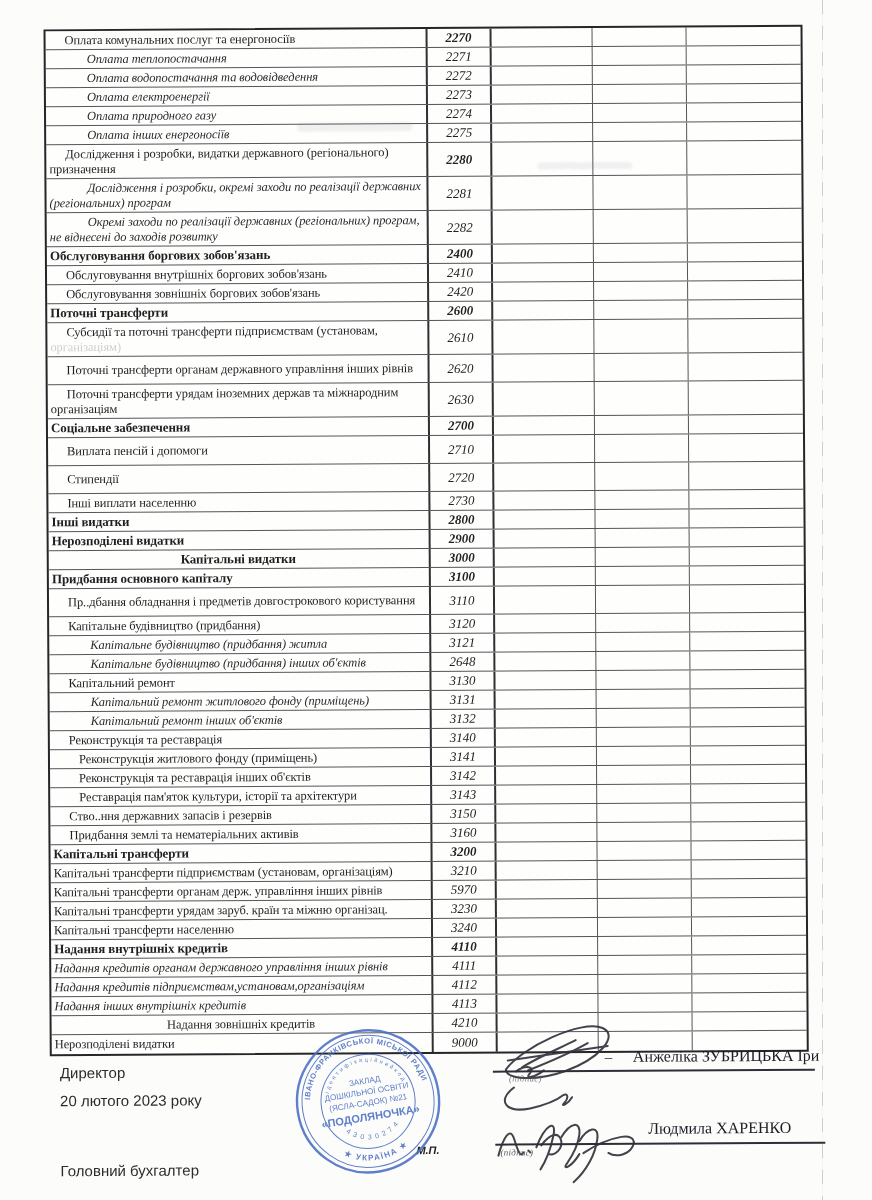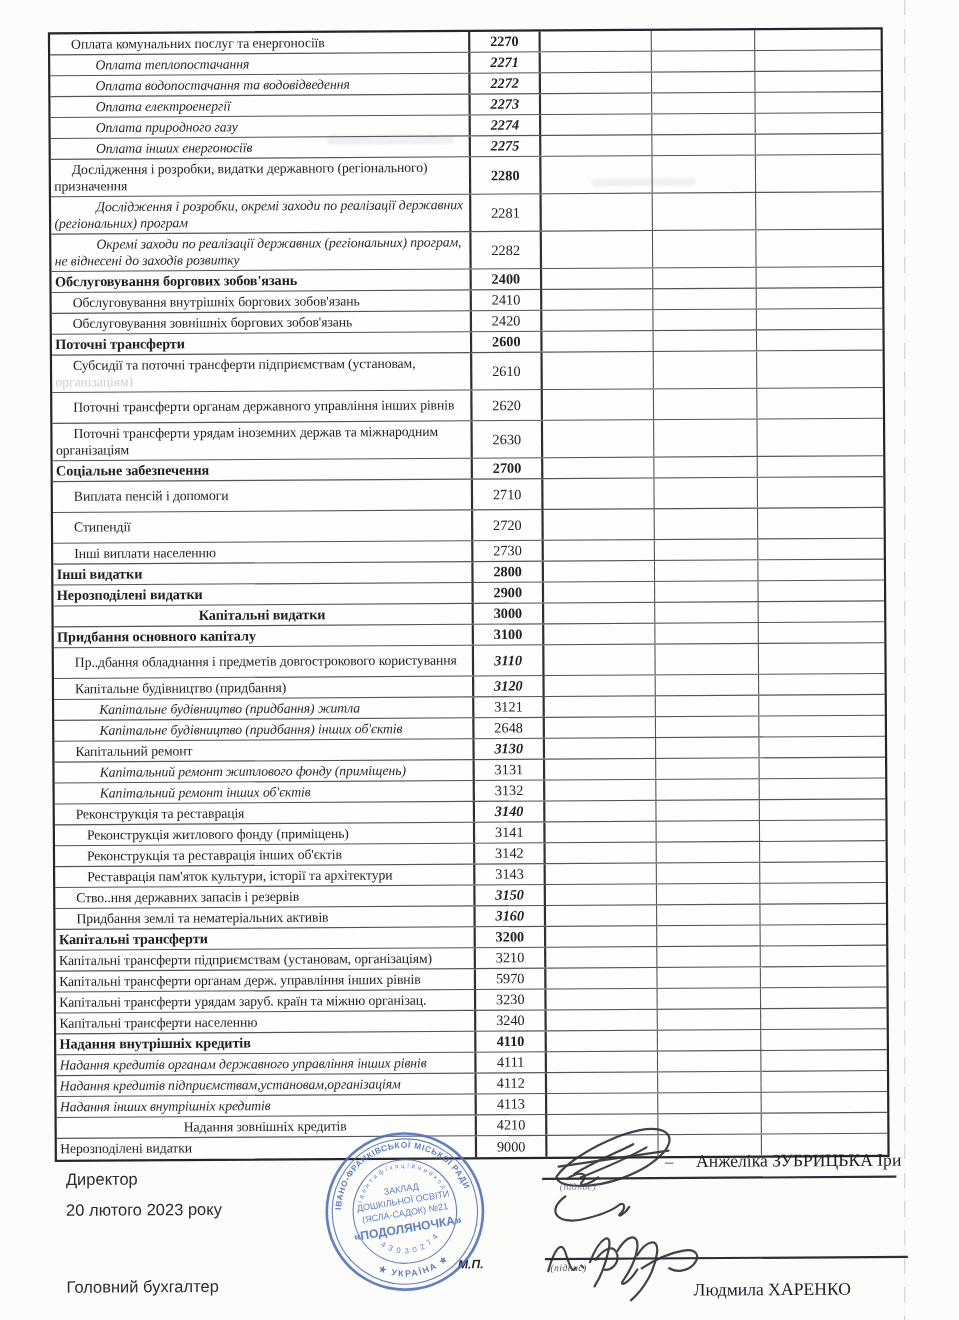--- a/index.html
+++ b/index.html
@@ -16,26 +16,26 @@
     position:absolute;left:47px;top:27px;width:755px;
     border:2px solid #26262a;box-sizing:content-box;
     background:#fefefd;
   }
   .row{display:flex;width:755px;min-height:19px;border-bottom:1px solid #55555a;box-sizing:border-box;}
   .row:last-child{border-bottom:none;}
   .row.med{min-height:28px;}
   .row.h2{min-height:34px;}
   .c-label,.c-code,.c-e1,.c-e2,.c-e3{box-sizing:border-box;display:flex;align-items:center;}
   .c-label{width:382px;border-right:2px solid #303034;padding:1px 4px 1px 3px;}
-  .c-code{width:64px;border-right:2px solid #303034;justify-content:center;font-size:13px;color:#222;}
+  .c-code{width:64px;border-right:2px solid #303034;justify-content:center;font-size:13px;color:#222;font-style:italic;}
   .c-e1{width:101px;border-right:1px solid #55555a;}
   .c-e2{width:94px;border-right:1px solid #55555a;}
   .c-e3{width:114px;}
   .c-code.bold{font-weight:bold;}
-  .c-code.italic{font-style:italic;font-weight:bold;}
+  .c-code.italic{font-style:italic;}
   .lbl{display:block;width:100%;font-size:12.5px;line-height:14.5px;letter-spacing:-0.1px;}
   .lbl.bold{font-weight:bold;font-size:13px;}
   .lbl.italic{font-style:italic;color:#2a2a2e;}
   .lbl.lvl1{text-indent:16px;}
   .lbl.lvl2{text-indent:26px;}
   .lbl.lvl3{text-indent:38px;}
   .lbl.center{text-align:center;text-indent:0;}
   .l2{display:block;text-indent:0;}
   .faded{opacity:0.22;}
 
@@ -525,21 +525,21 @@
       <path d="M42,53 l2,2"></path>
       <path d="M50,50 C59,27 71,21 67,39 C63,57 58,66 54,72"></path>
       <path d="M55,48 C64,36 73,34 75,44 C76,52 69,58 63,57"></path>
       <path d="M75,40 C84,25 95,23 93,38 C91,52 84,61 80,67 C76,73 85,70 93,57"></path>
       <path d="M93,44 C101,31 113,27 111,42 C109,57 100,74 87,85"></path>
       <path d="M97,56 C109,48 123,42 135,40 C147,38 151,45 144,53 C138,59 128,60 122,56"></path>
     </g>
   </svg>
   <div class="uline" style="left:492px;top:1144px;width:330px;"></div>
   <div class="pidpys" style="left:497px;top:1148px;">(підпис)</div>
-  <div class="name" style="left:627px;top:1121px;margin-top:45px;">Людмила ХАРЕНКО</div>
+  <div class="name" style="left:645px;top:1121px;">Людмила ХАРЕНКО</div>
 
   <div class="mp" style="left:413px;top:1144px;font-style:italic;">М.П.</div>
 
   <svg class="stamp" style="left:291px;top:1027px;transform:rotate(-9deg);" width="148" height="148" viewBox="0 0 148 148">
     <defs>
       <path id="arcTop" d="M 16,74 A 58,58 0 0 1 132,74"></path>
       <path id="arcBottom" d="M 15,74 A 59,59 0 0 0 133,74"></path>
       <path id="arcInnerTop" d="M 34,74 A 40,40 0 0 1 114,74"></path>
       <path id="arcNumber" d="M 36,74 A 38,38 0 0 0 112,74"></path>
     </defs>

